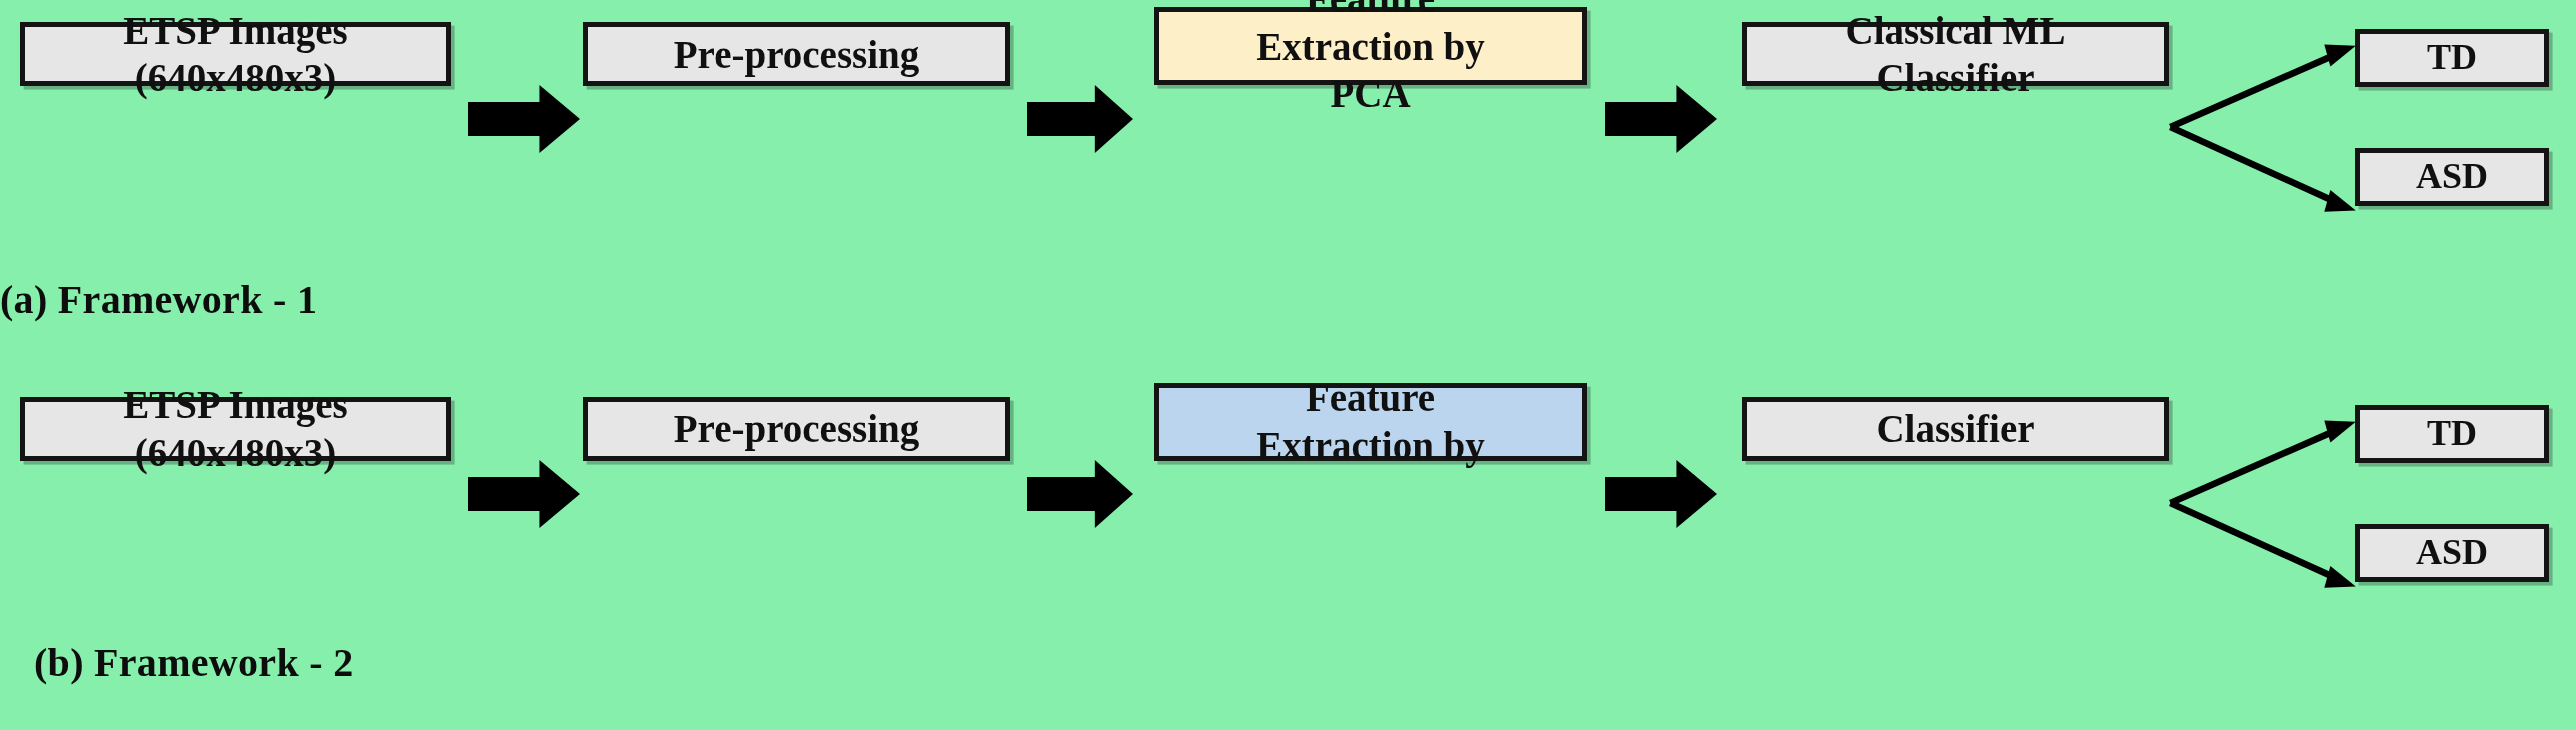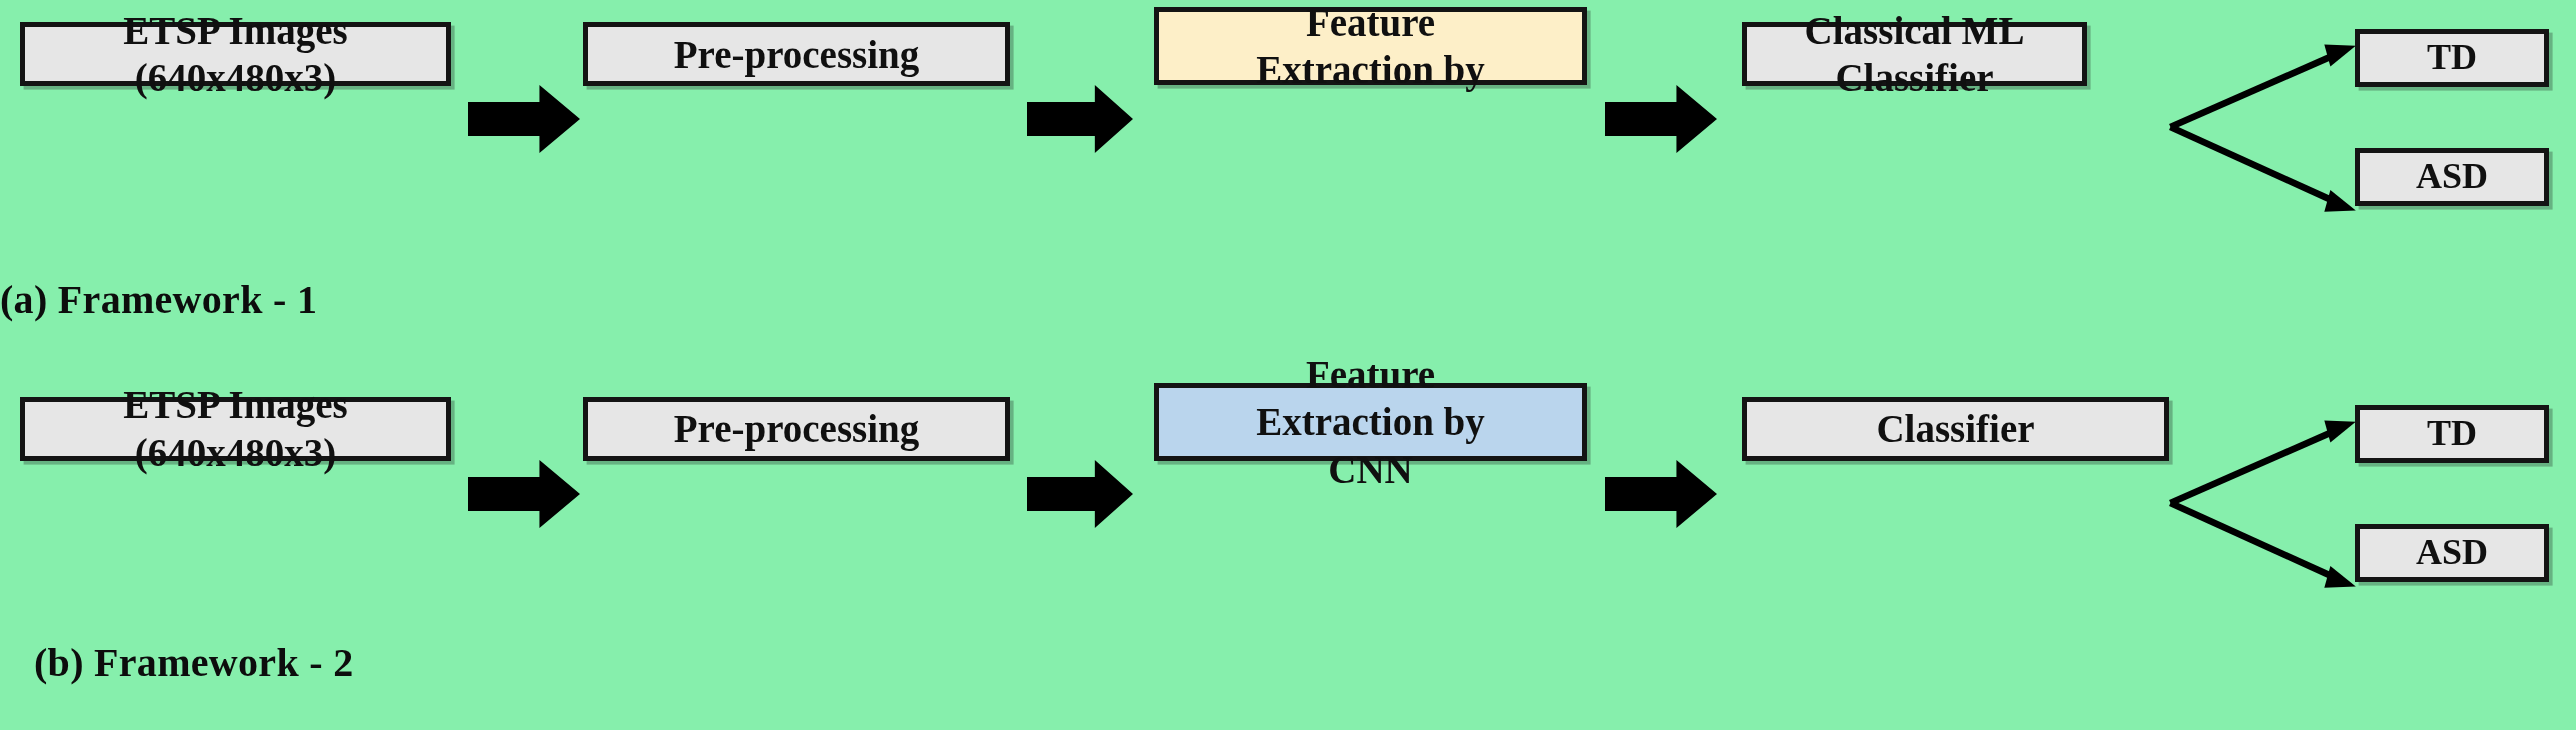--- a/index.html
+++ b/index.html
@@ -102,30 +102,31 @@
     <div class="block-arrow" style="left:1027px; top:85px; width:106px; height:68px;">
       <svg viewBox="0 0 175 112" preserveAspectRatio="none" aria-hidden="true">
         <polygon points="0,28 112,28 112,0 175,56 112,112 112,84 0,84" fill="#000000"></polygon>
       </svg>
     </div>
 
     <div class="box shadowed accent-yellow fs-big" style="left: 1154px; top: 7.3px; width: 433px; height: 78px; background: rgb(253, 239, 200);">
       <span class="txt">
         <span class="line">Feature</span>
         <span class="line">Extraction by</span>
+        <span class="line">PCA</span>
       </span>
     </div>
 
     <div class="block-arrow" style="left:1605px; top:85px; width:112px; height:68px;">
       <svg viewBox="0 0 185 112" preserveAspectRatio="none" aria-hidden="true">
         <polygon points="0,28 118,28 118,0 185,56 118,112 118,84 0,84" fill="#000000"></polygon>
       </svg>
     </div>
 
-    <div class="box shadowed fs-big" style="left: 1742px; top: 22.4px; width: 345px; height: 64px; background: rgb(230, 230, 230);">
+    <div class="box shadowed fs-big" style="left: 1742px; top: 22.4px; width: 427px; height: 64px; background: rgb(230, 230, 230);">
       <span class="txt">
         <span class="line">Classical ML</span>
         <span class="line">Classifier</span>
       </span>
     </div>
 
     <div class="branch" style="left:2168px; top:24px; width:206px; height:206px;">
       <svg viewBox="0 0 340 340" preserveAspectRatio="none" aria-hidden="true">
 
         <line x1="4" y1="170" x2="282" y2="48" stroke="#000" stroke-width="11"></line>
@@ -171,21 +172,20 @@
     <div class="block-arrow" style="left:1027px; top:460px; width:106px; height:68px;">
       <svg viewBox="0 0 175 112" preserveAspectRatio="none" aria-hidden="true">
         <polygon points="0,28 112,28 112,0 175,56 112,112 112,84 0,84" fill="#000000"></polygon>
       </svg>
     </div>
 
     <div class="box shadowed accent-blue fs-big" style="left: 1154px; top: 383px; width: 433px; height: 78px; background: rgb(186, 213, 237);">
       <span class="txt">
         <span class="line">Feature</span>
         <span class="line">Extraction by</span>
-        <span class="line">CNN</span>
       </span>
     </div>
 
     <div class="block-arrow" style="left:1605px; top:460px; width:112px; height:68px;">
       <svg viewBox="0 0 185 112" preserveAspectRatio="none" aria-hidden="true">
         <polygon points="0,28 118,28 118,0 185,56 118,112 118,84 0,84" fill="#000000"></polygon>
       </svg>
     </div>
 
     <div class="box shadowed fs-big" style="left: 1742px; top: 397px; width: 427px; height: 64px; background: rgb(230, 230, 230);">

